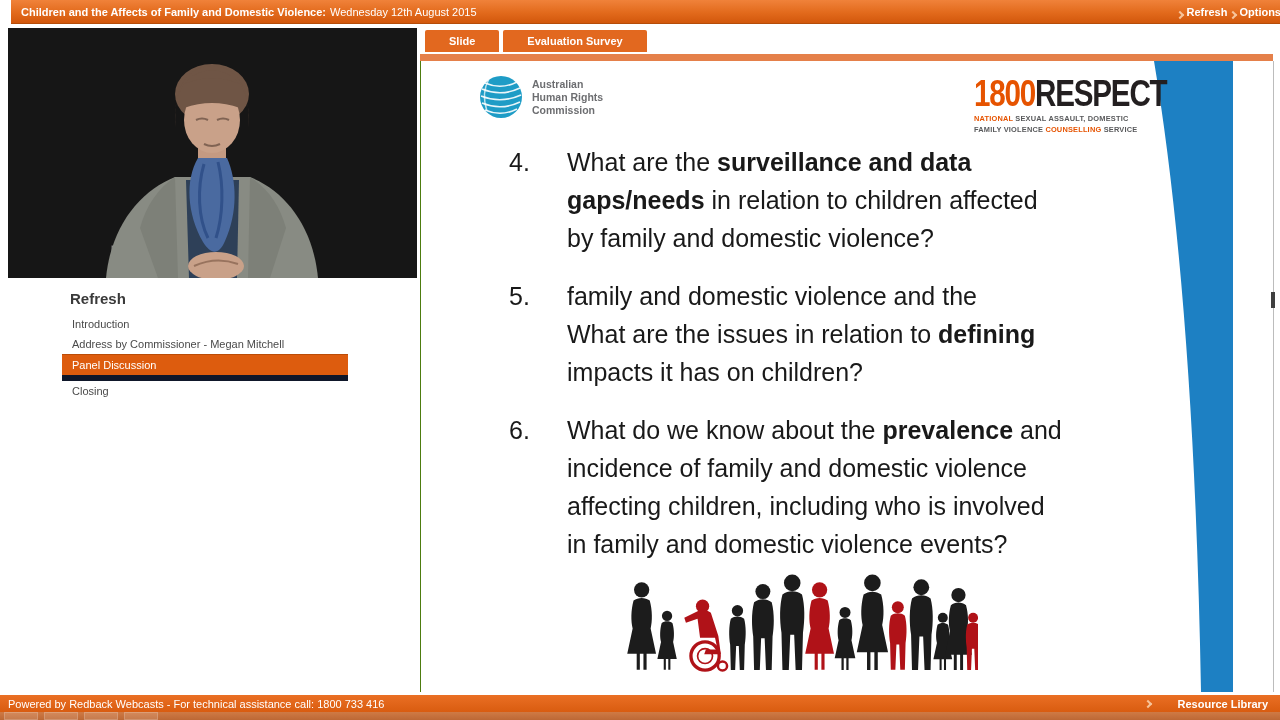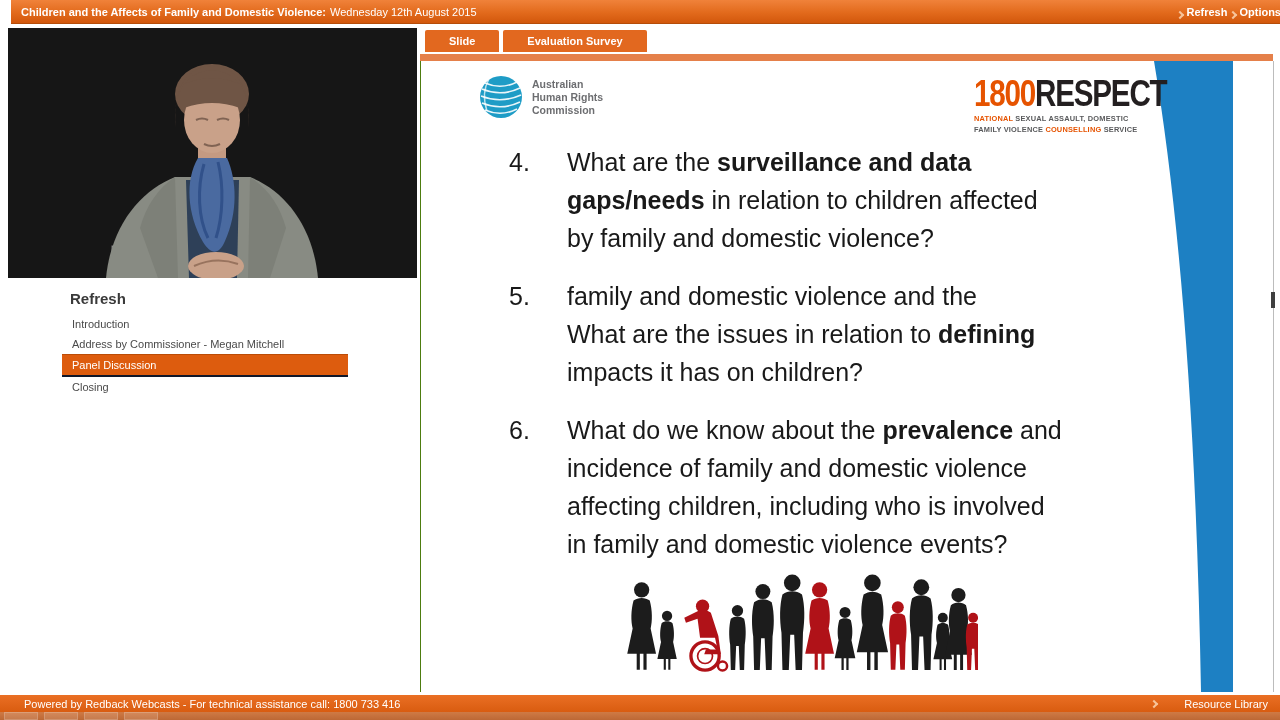--- a/index.html
+++ b/index.html
@@ -28,21 +28,21 @@
   .top-nav span.link{cursor:pointer;}
 
   
   .video{position:absolute;left:8px;top:28px;width:409px;height:250px;background:#131313;}
 
   
   .agenda{position:absolute;left:62px;top:290px;width:286px;}
   .agenda h2{font-size:15px;font-weight:bold;color:#3a3a3a;margin:0 0 7px 8px;}
   .agenda-item{font-size:11px;color:#4a4a4a;padding:4px 10px;cursor:pointer;}
   .agenda-item.active{background:var(--highlight-orange);color:#fff;
-    border-top:1px solid #bb4c07;border-bottom:2px solid #0f172a;}
+    border-top:1px solid #bb4c07;border-bottom:6px solid #0f172a;}
 
   
   .tabs{position:absolute;left:425px;top:30px;display:flex;gap:4px;}
   .tab{background:var(--accent-orange);color:#fff;font-size:11px;font-weight:bold;
     height:22px;line-height:22px;padding:0 24px;border-radius:2px 2px 0 0;cursor:pointer;}
   .tab-bar{position:absolute;left:420px;top:54px;width:853px;height:7px;background:#e5804a;}
   .slide{position:absolute;left:420px;top:61px;width:853px;height:631px;background:#fff;
     border-left:1px solid #4d7c0f;}
   .vline{position:absolute;left:1273px;top:61px;width:1px;height:631px;background:#bcbcbc;}
   .scroll-handle{position:absolute;left:1271px;top:292px;width:4px;height:16px;background:#3f3f3f;cursor:pointer;}
@@ -68,22 +68,22 @@
   .qnum{width:58px;font-size:25px;line-height:38px;}
   .qline{font-size:25px;line-height:38px;white-space:nowrap;}
   .qline b{font-weight:bold;}
 
   .crowd{position:absolute;left:205px;top:506px;}
 
   
   .footer-bar{position:absolute;left:0;top:695px;width:1280px;height:17px;
     background:linear-gradient(#ea6f24 0%,#d95c10 100%);
     display:flex;align-items:center;justify-content:space-between;
-    color:#fff;font-size:11px;padding:0 12px 0 24px;}
-  .footer-right{display:flex;align-items:center;gap:27px;font-weight:normal;cursor:pointer;}
+    color:#fff;font-size:11px;padding:0 12px 0 8px;}
+  .footer-right{display:flex;align-items:center;gap:27px;font-weight:bold;cursor:pointer;}
   .taskbar-strip{position:absolute;left:0;top:712px;width:1280px;height:8px;
     background:linear-gradient(#cf7a45,#bd6835);display:flex;gap:6px;padding-left:4px;}
   .taskbar-strip i{display:block;width:34px;height:8px;background:rgba(255,255,255,0.12);
     border:1px solid rgba(255,255,255,0.18);}
 </style>
 </head>
 <body>
 
 <header class="top-bar">
   <div class="title">

